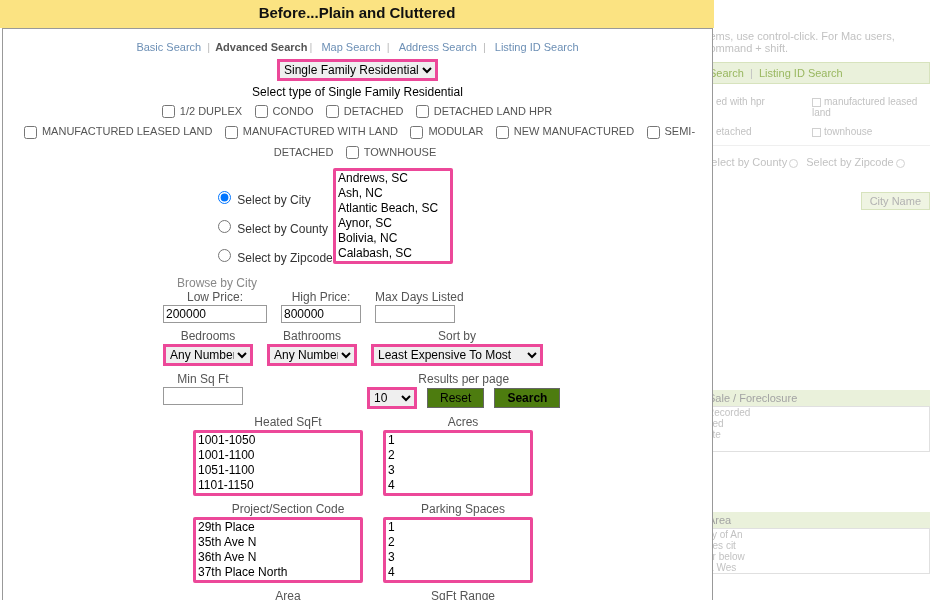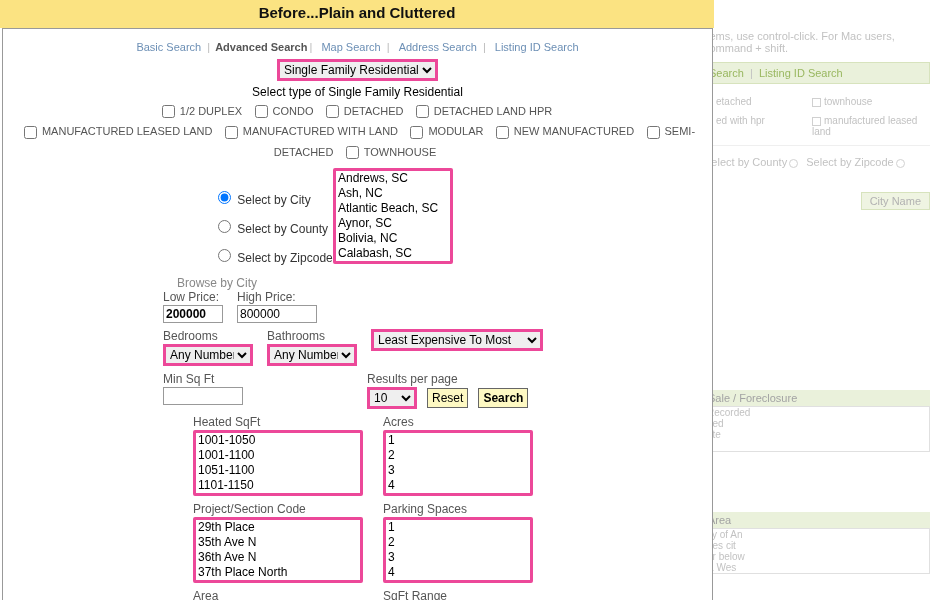--- a/index.html
+++ b/index.html
@@ -12,25 +12,25 @@
   .nav .active { color: #555; font-weight: bold; }
   .center-select { text-align: center; margin-bottom: 4px; }
   .center-select select { font-size: 12px; }
   .subhdr { text-align: center; color: #000000; margin: 4px 0 2px 0; }
   .checks { text-align: center; line-height: 20px; color: #555; }
   .checks label { margin: 0 5px 0 2px; font-size: 11px; }
   .checks input { vertical-align: middle; }
   .browse { color: #888; margin-left: 174px; margin-top: 8px; font-size: 12px; }
   .row { overflow: hidden; margin-bottom: 6px; }
   .col { float: left; margin-right: 14px; }
-  .label { color: #555; margin-bottom: 1px; }
+  .label { color: #555; margin-bottom: 1px; text-align: center; }
   input[type=text] { border: 1px solid #999; height: 18px; padding: 0 2px; font-size: 12px; }
   select { border: 3px solid #ec4899; font-size: 12px; }
   select[multiple] { overflow-y: scroll; }
-  .btn { border: 1px solid #666; background: #fef9c3; padding: 2px 4px; font-size: 12px; cursor: pointer; }
+  .btn { border: 1px solid #666; background: #4d7c0f; padding: 2px 12px; font-size: 12px; cursor: pointer; }
   .btn-search { font-weight: bold; }
   .fields { margin-left: 160px; }
   .pair-wrap { overflow: hidden; margin-bottom: 6px; }
   .pair-col { float: left; width: 190px; }
   .pair-col.narrow { width: 160px; }
   .ghost { position: absolute; left: 704px; top: 30px; width: 226px; z-index: 1; opacity: 0.9; font-size: 11px; color: #bbb; }
   .ghost .hint { color: #bbb; margin-bottom: 8px; }
   .ghost .gnav { background: #e8f0d8; border: 1px solid #d3e0b6; padding: 4px; margin-bottom: 12px; color: #8fb04f; }
   .ghost .gnav span:last-child { color: #8fb04f; }
   .ghost-row { overflow: hidden; margin-bottom: 8px; }
@@ -51,26 +51,26 @@
 </div>
 
 <div class="ghost">
   <div class="hint">items, use control-click. For Mac users, command + shift.</div>
   <div class="gnav">
     <span>Search</span>
     <span style="color:#bbb">&nbsp;|&nbsp;</span>
     <span>Listing ID Search</span>
   </div>
   <div class="ghost-row">
+    <div class="ghost-cell"><span class="box"></span><span>ed with hpr</span></div>
+    <div class="ghost-cell"><span class="box"></span><span>manufactured leased land</span></div>
+  </div>
+  <div class="ghost-row">
     <div class="ghost-cell"><span class="box"></span><span>etached</span></div>
     <div class="ghost-cell"><span class="box"></span><span>townhouse</span></div>
-  </div>
-  <div class="ghost-row">
-    <div class="ghost-cell"><span class="box"></span><span>ed with hpr</span></div>
-    <div class="ghost-cell"><span class="box"></span><span>manufactured leased land</span></div>
   </div>
   <div style="border-top:1px solid #eee; margin:6px 0 10px 0;"></div>
   <div class="ghost-radio">
     <span>Select by County</span><span class="r"></span>&nbsp;
     <span>Select by Zipcode</span><span class="r"></span>
   </div>
   <div style="height:14px"></div>
   <div style="overflow:hidden">
       <span class="ghost-btn">City Name</span>
     </div>
@@ -139,37 +139,42 @@
       <option>Central, SC</option>
     </select>
   </div>
 
   <div class="browse">Browse by City</div>
 
   <div class="fields">
     <div class="row">
       <div class="col">
         <div class="label">Low Price:</div>
-        <input type="text" style="width: 60px; font-weight: bold;" value="200000">
+        <input type="text" style="width: 104px;" value="200000">
       </div>
       <div class="col">
         <div class="label">High Price:</div>
         <input type="text" style="width: 80px;" value="800000">
       </div>
+      <div class="col">
+        <div class="label">Max Days Listed</div>
+        <input type="text" style="width: 80px;">
+      </div>
     </div>
     <div class="row">
       <div class="col">
         <div class="label">Bedrooms</div>
         <select style="width:90px"><option>Any Number</option></select>
       </div>
       <div class="col">
         <div class="label">Bathrooms</div>
         <select style="width:90px"><option>Any Number</option></select>
       </div>
       <div class="col">
+        <div class="label">Sort by</div>
         <select style="width:172px"><option>Least Expensive To Most</option></select>
       </div>
     </div>
     <div class="row">
       <div class="col">
         <div class="label">Min Sq Ft</div>
         <input type="text" style="width: 80px;">
       </div>
       <div class="col" style="margin-left:110px;">
         <div class="label">Results per page</div>

